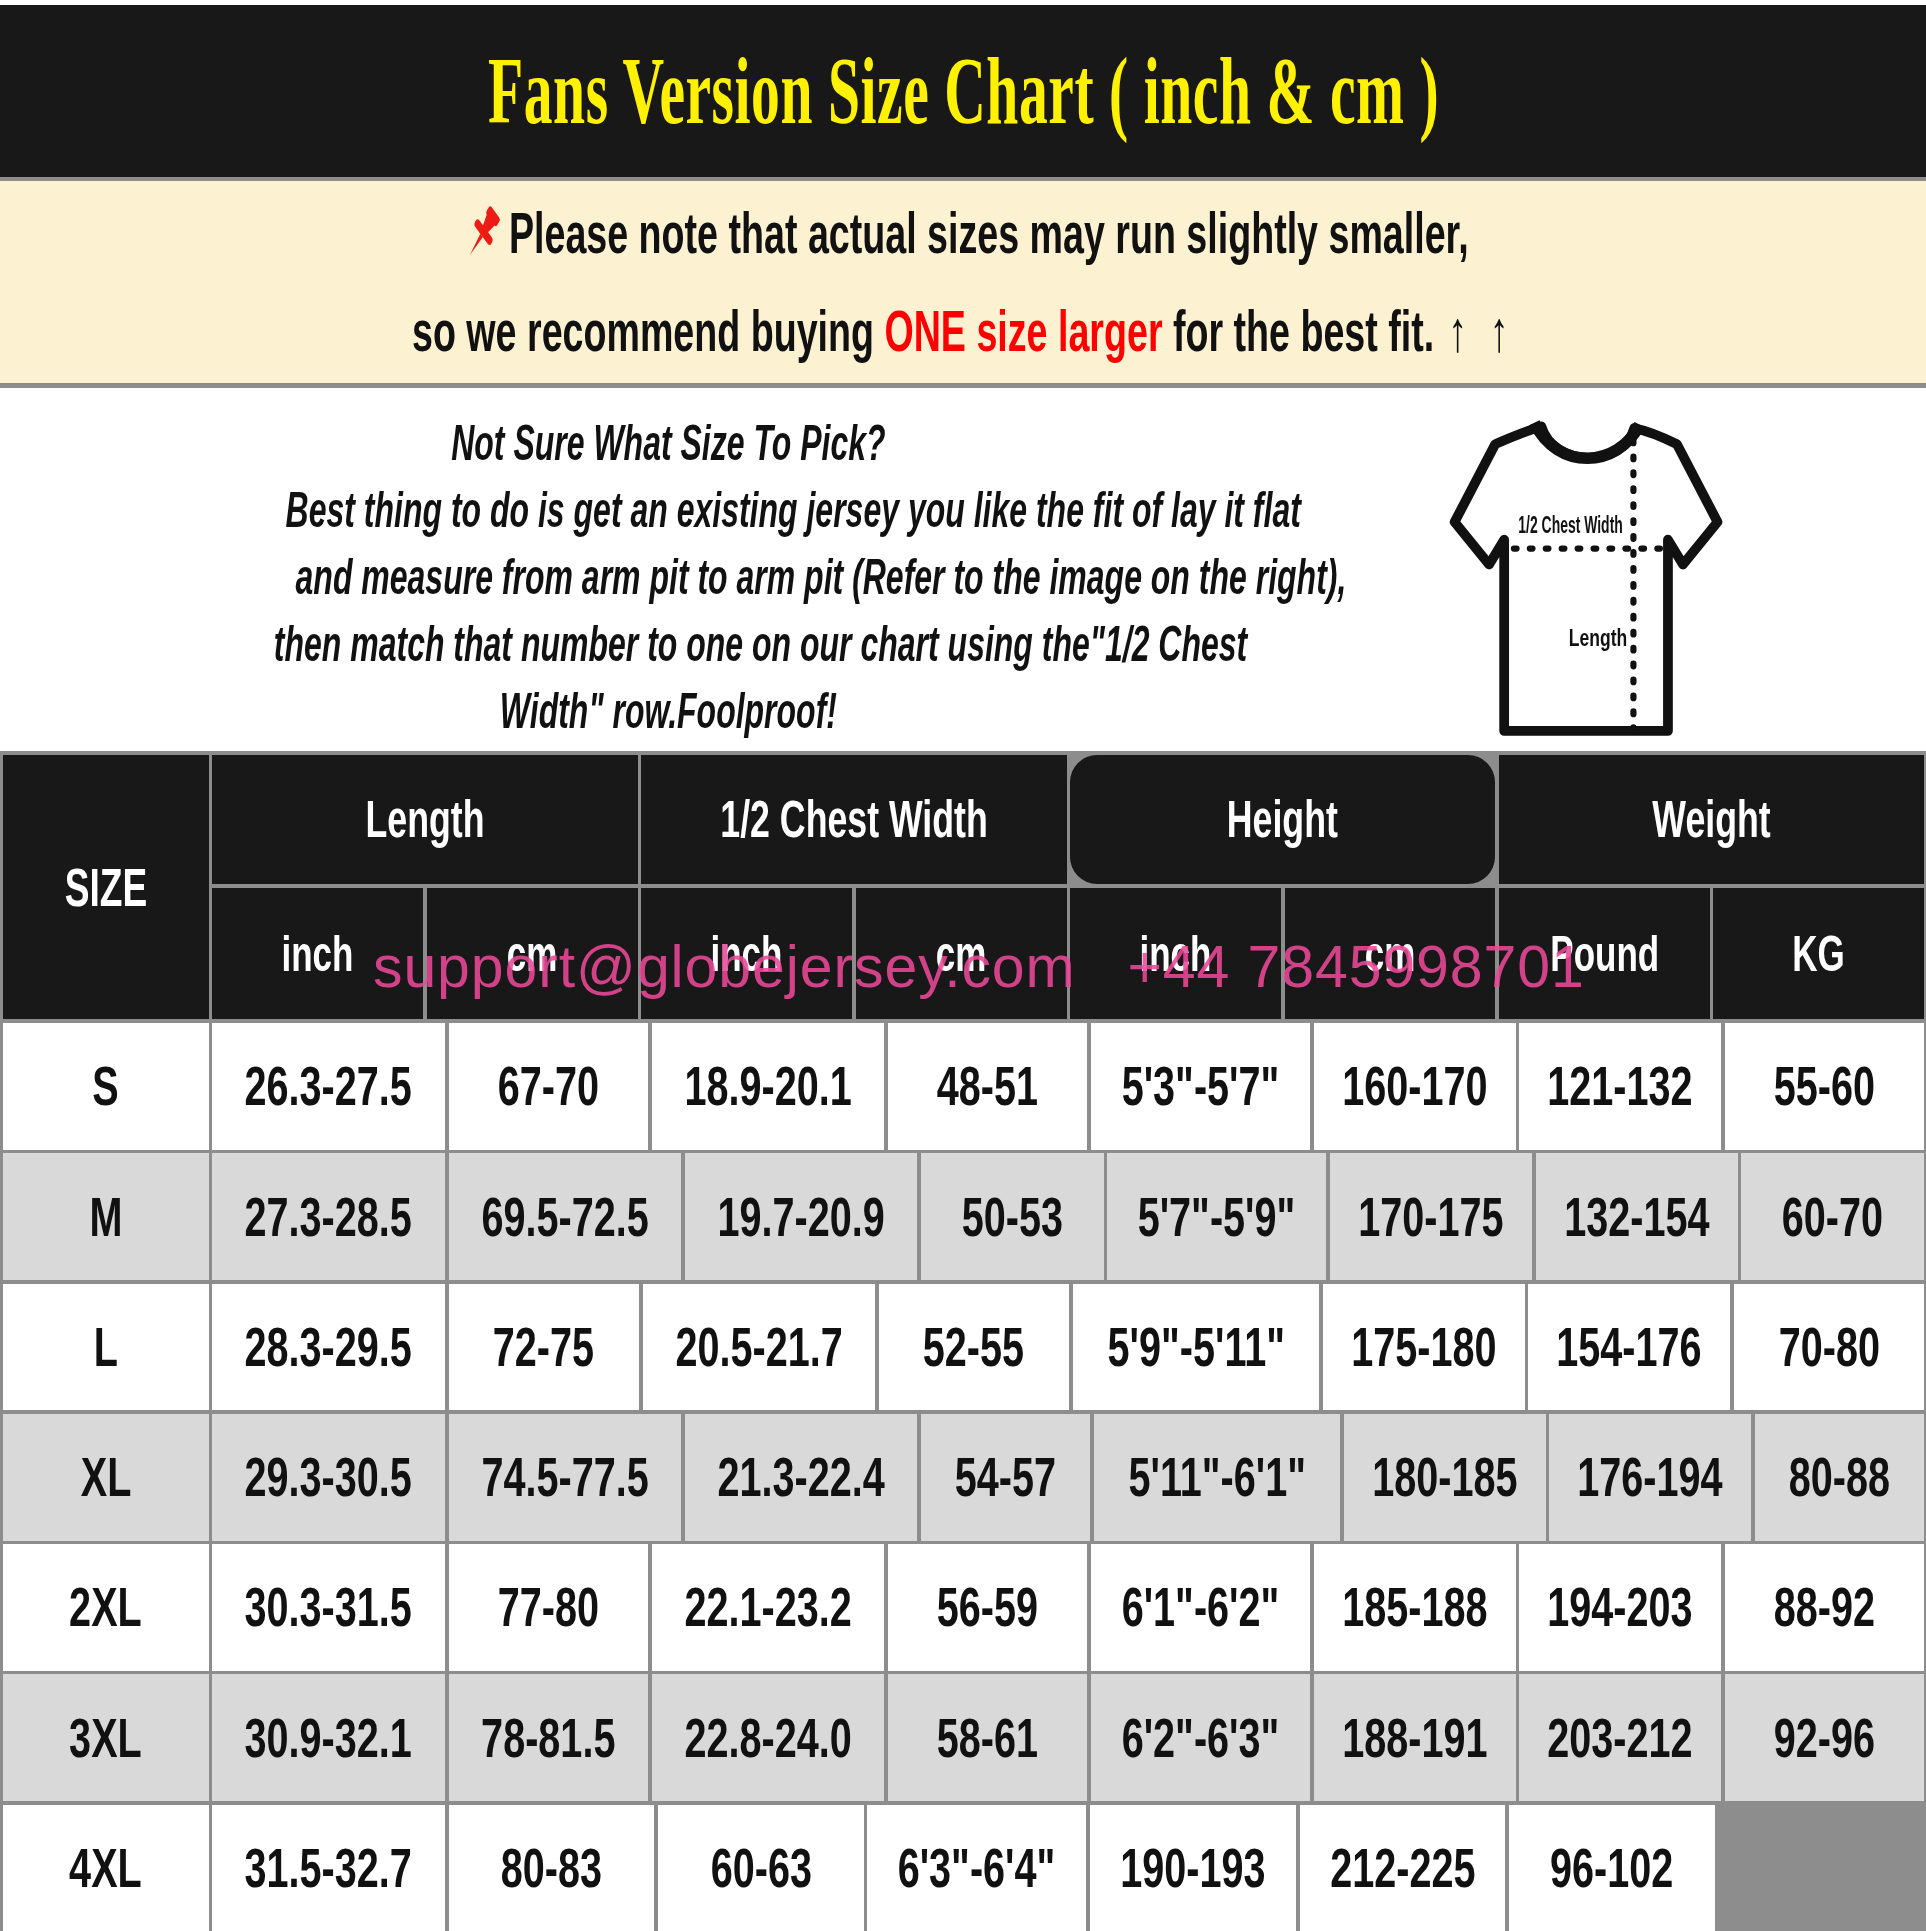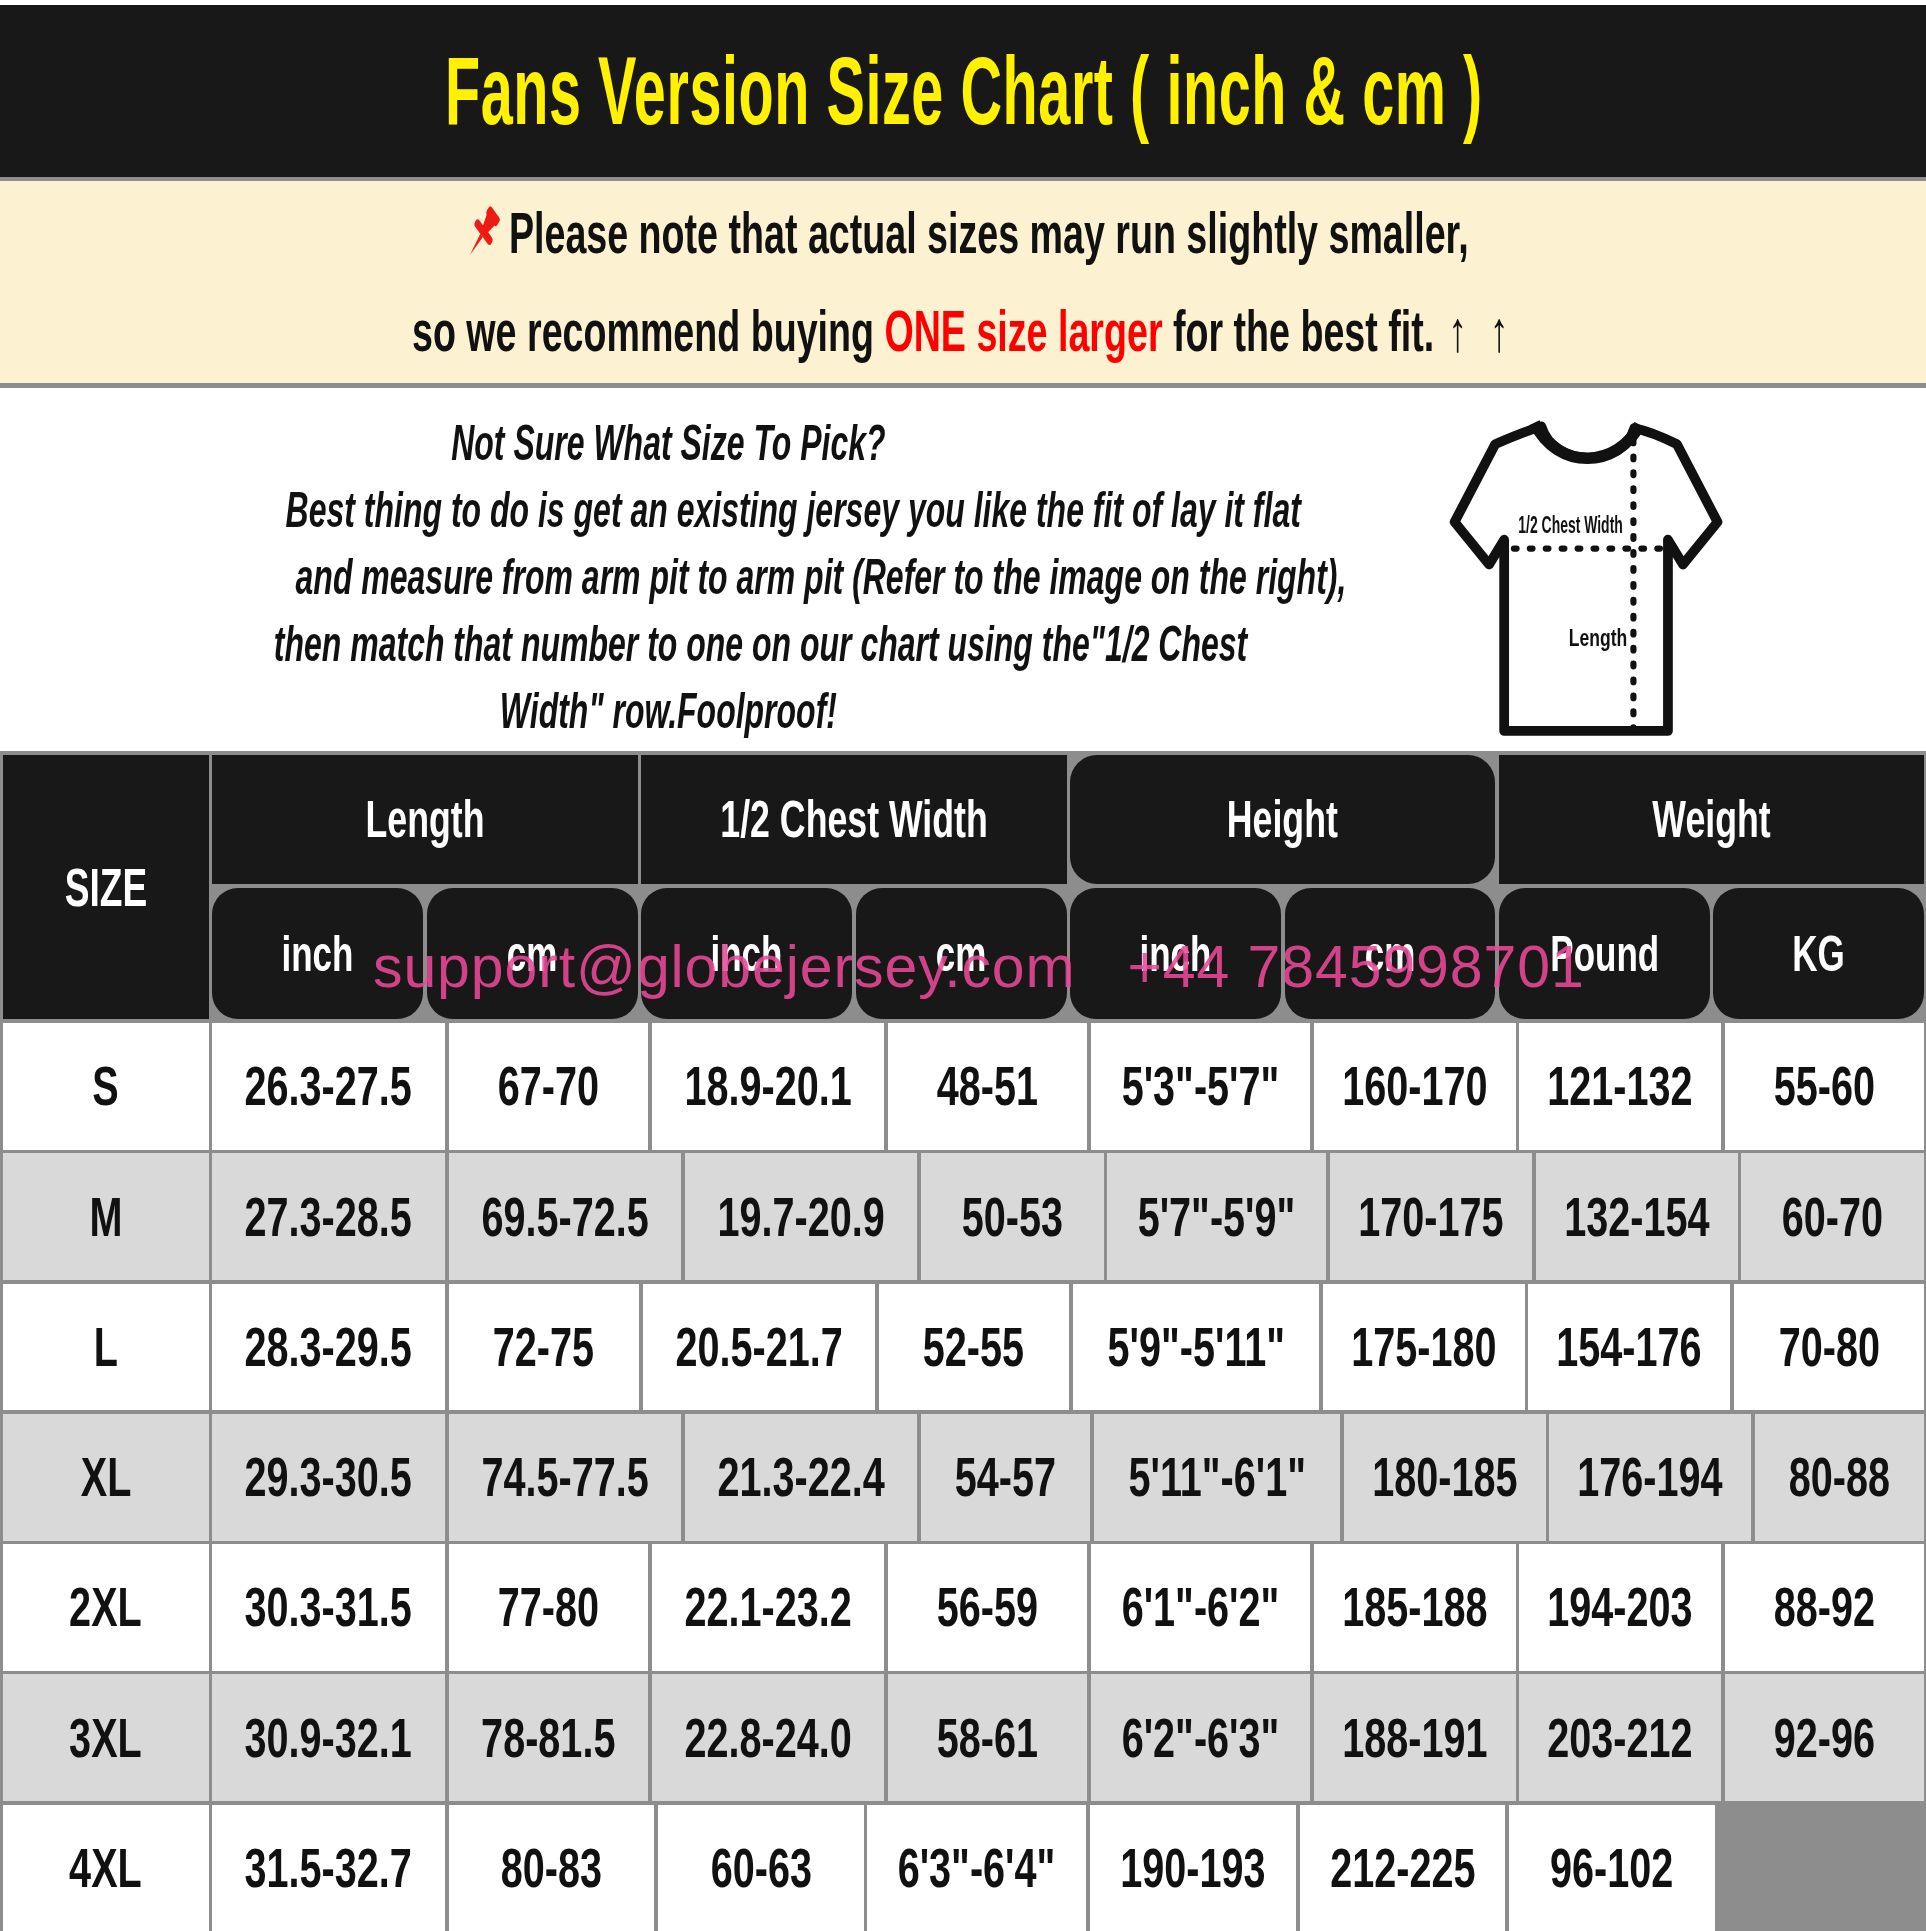--- a/index.html
+++ b/index.html
@@ -7,21 +7,21 @@
   .page {
     position:relative; width:1927px; height:1931px; background:#ffffff;
     font-family:"Liberation Sans", sans-serif; font-weight:bold; color:#111;
     overflow:hidden;
   }
   .cx { display:inline-block; white-space:nowrap; transform:scaleX(var(--sx,0.72)); }
 
   
   .title-bar {
     margin-top:4.6px; height:172px; background:#181818;
-    display:flex; align-items:center; justify-content:center;
+    display:flex; align-items:center; justify-content:center;font-family:Liberation Serif, serif;
   }
   .title-bar .page-title { --sx:0.60; font-size:96px; color:#fff100; letter-spacing:0.9px; }
 
   .hr { height:4.6px; background:#8d8d8d; }
 
   
   .note-banner {
     height:202px; background:#fcf1d1; display:flex; flex-direction:column;
     align-items:center; justify-content:center; gap:19px; font-size:57px;
   }
@@ -49,21 +49,21 @@
   }
   .hcell {
     background:#181818; color:#ffffff;
     display:flex; align-items:center; justify-content:center;
   }
   .hcell .cx { --sx:0.70; }
   .size-hd { grid-row:1 / 3; grid-column:1; font-size:53px; }
   .grp { grid-row:1; font-size:51px; }
   .gc1 { grid-column:2 / 4; } .gc2 { grid-column:4 / 6; }
   .gc3 { grid-column:6 / 8;border-radius:27px; } .gc4 { grid-column:8 / 10; }
-  .sub { grid-row:2; font-size:50px;border-radius:26px; }
+  .sub { grid-row:2; font-size:50px; }
   .c2{grid-column:2}.c3{grid-column:3}.c4{grid-column:4}.c5{grid-column:5}
   .c6{grid-column:6}.c7{grid-column:7}.c8{grid-column:8}.c9{grid-column:9}
 
   .trow {
     flex:1; display:grid; grid-template-columns:206px repeat(8, 1fr); gap:3.7px;
   }
   .cell {
     background:#ffffff; display:flex; align-items:center; justify-content:center;
     font-size:55px; color:#111;
   }

